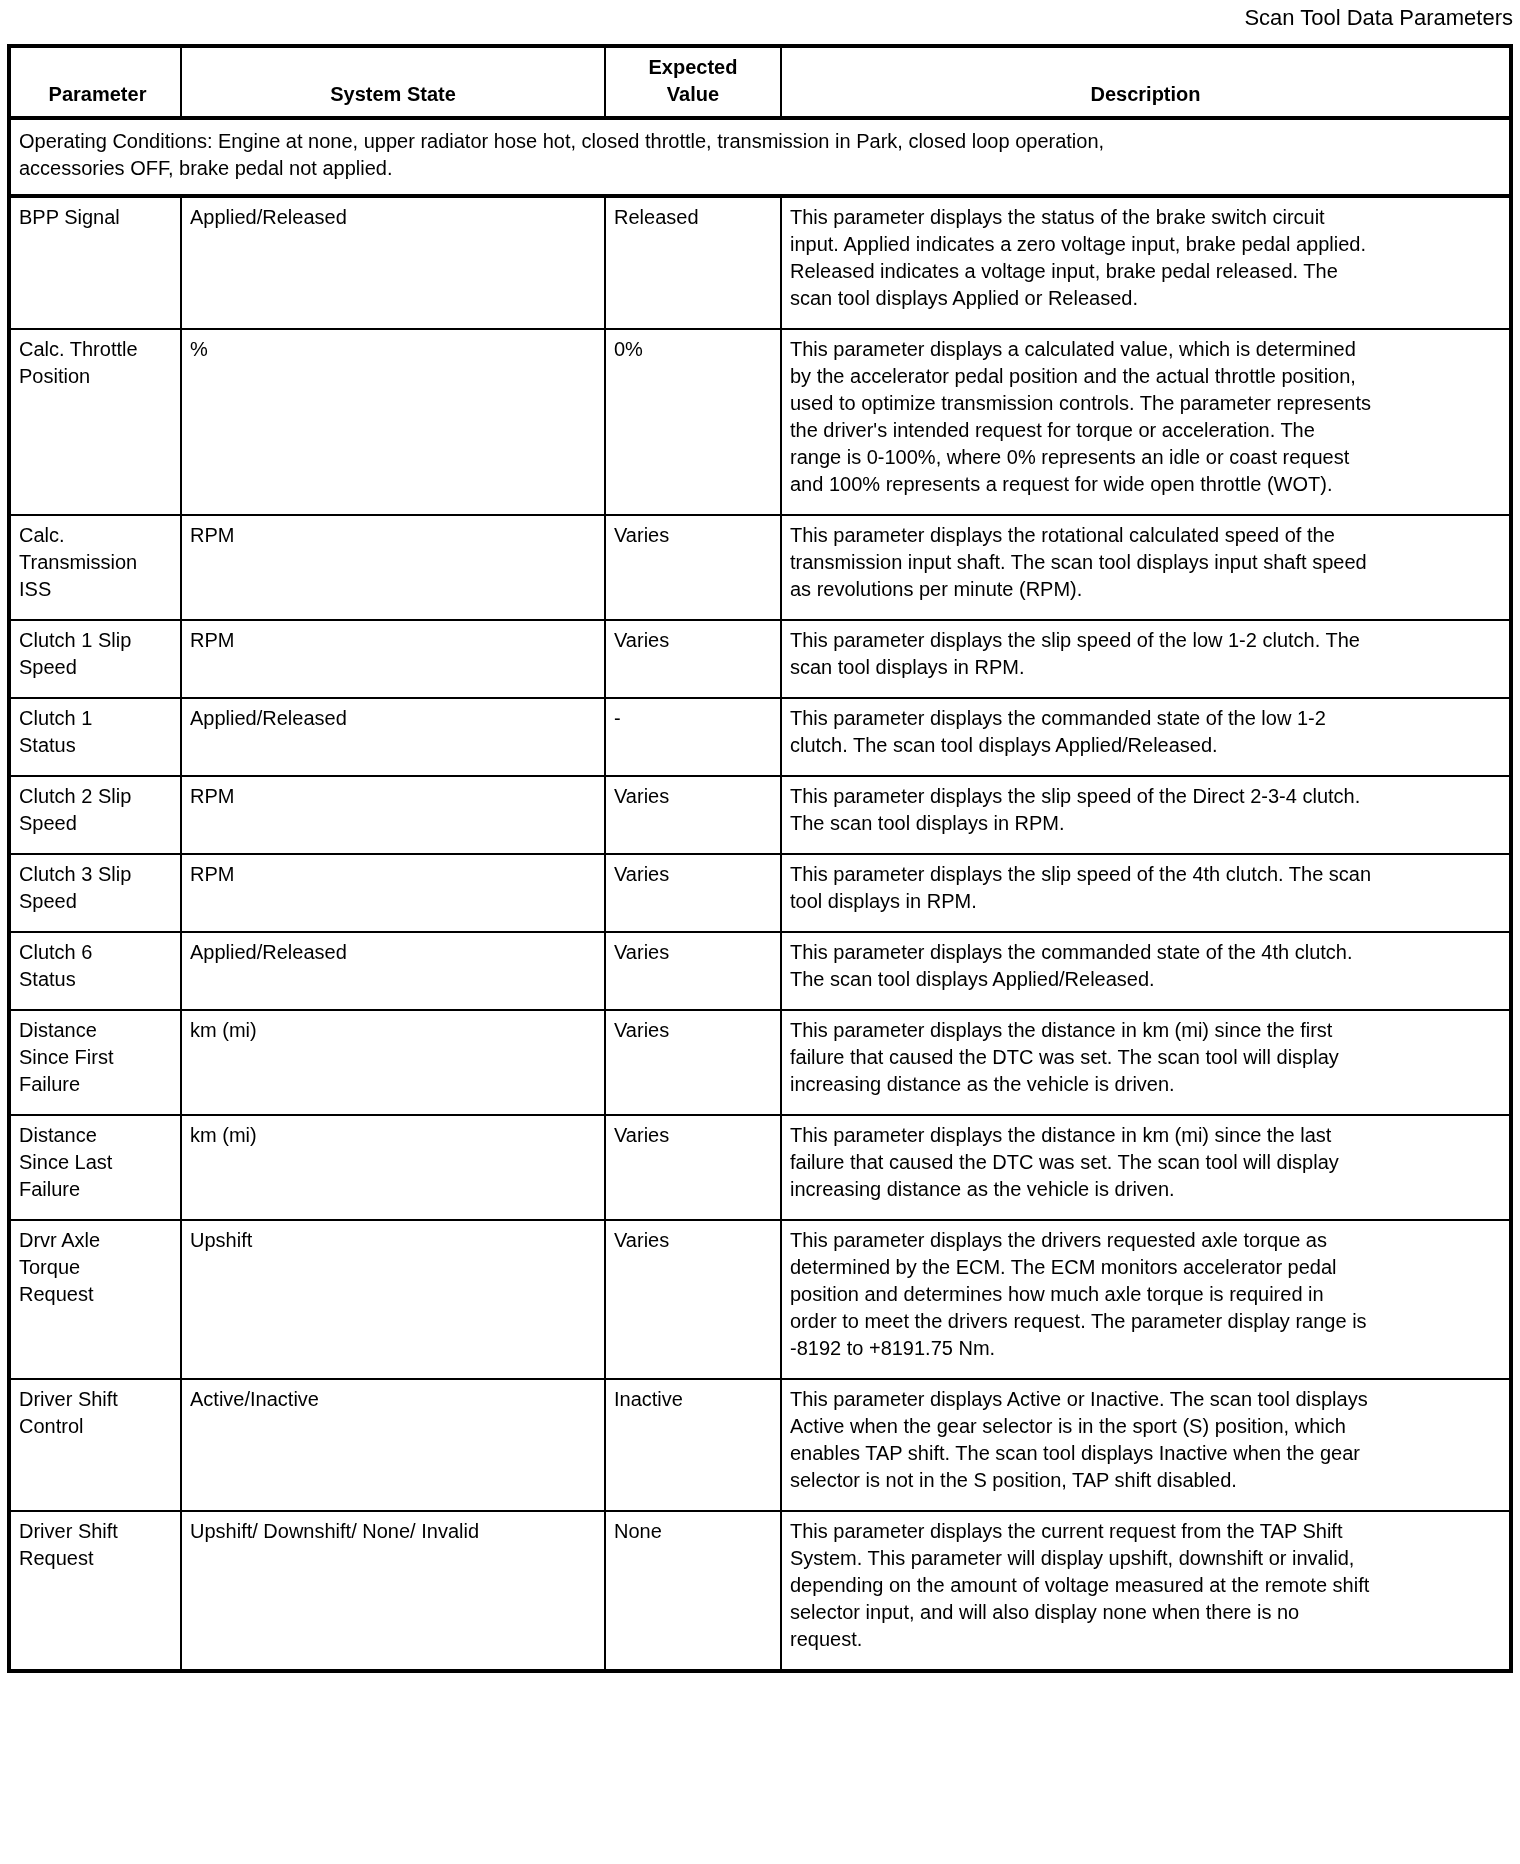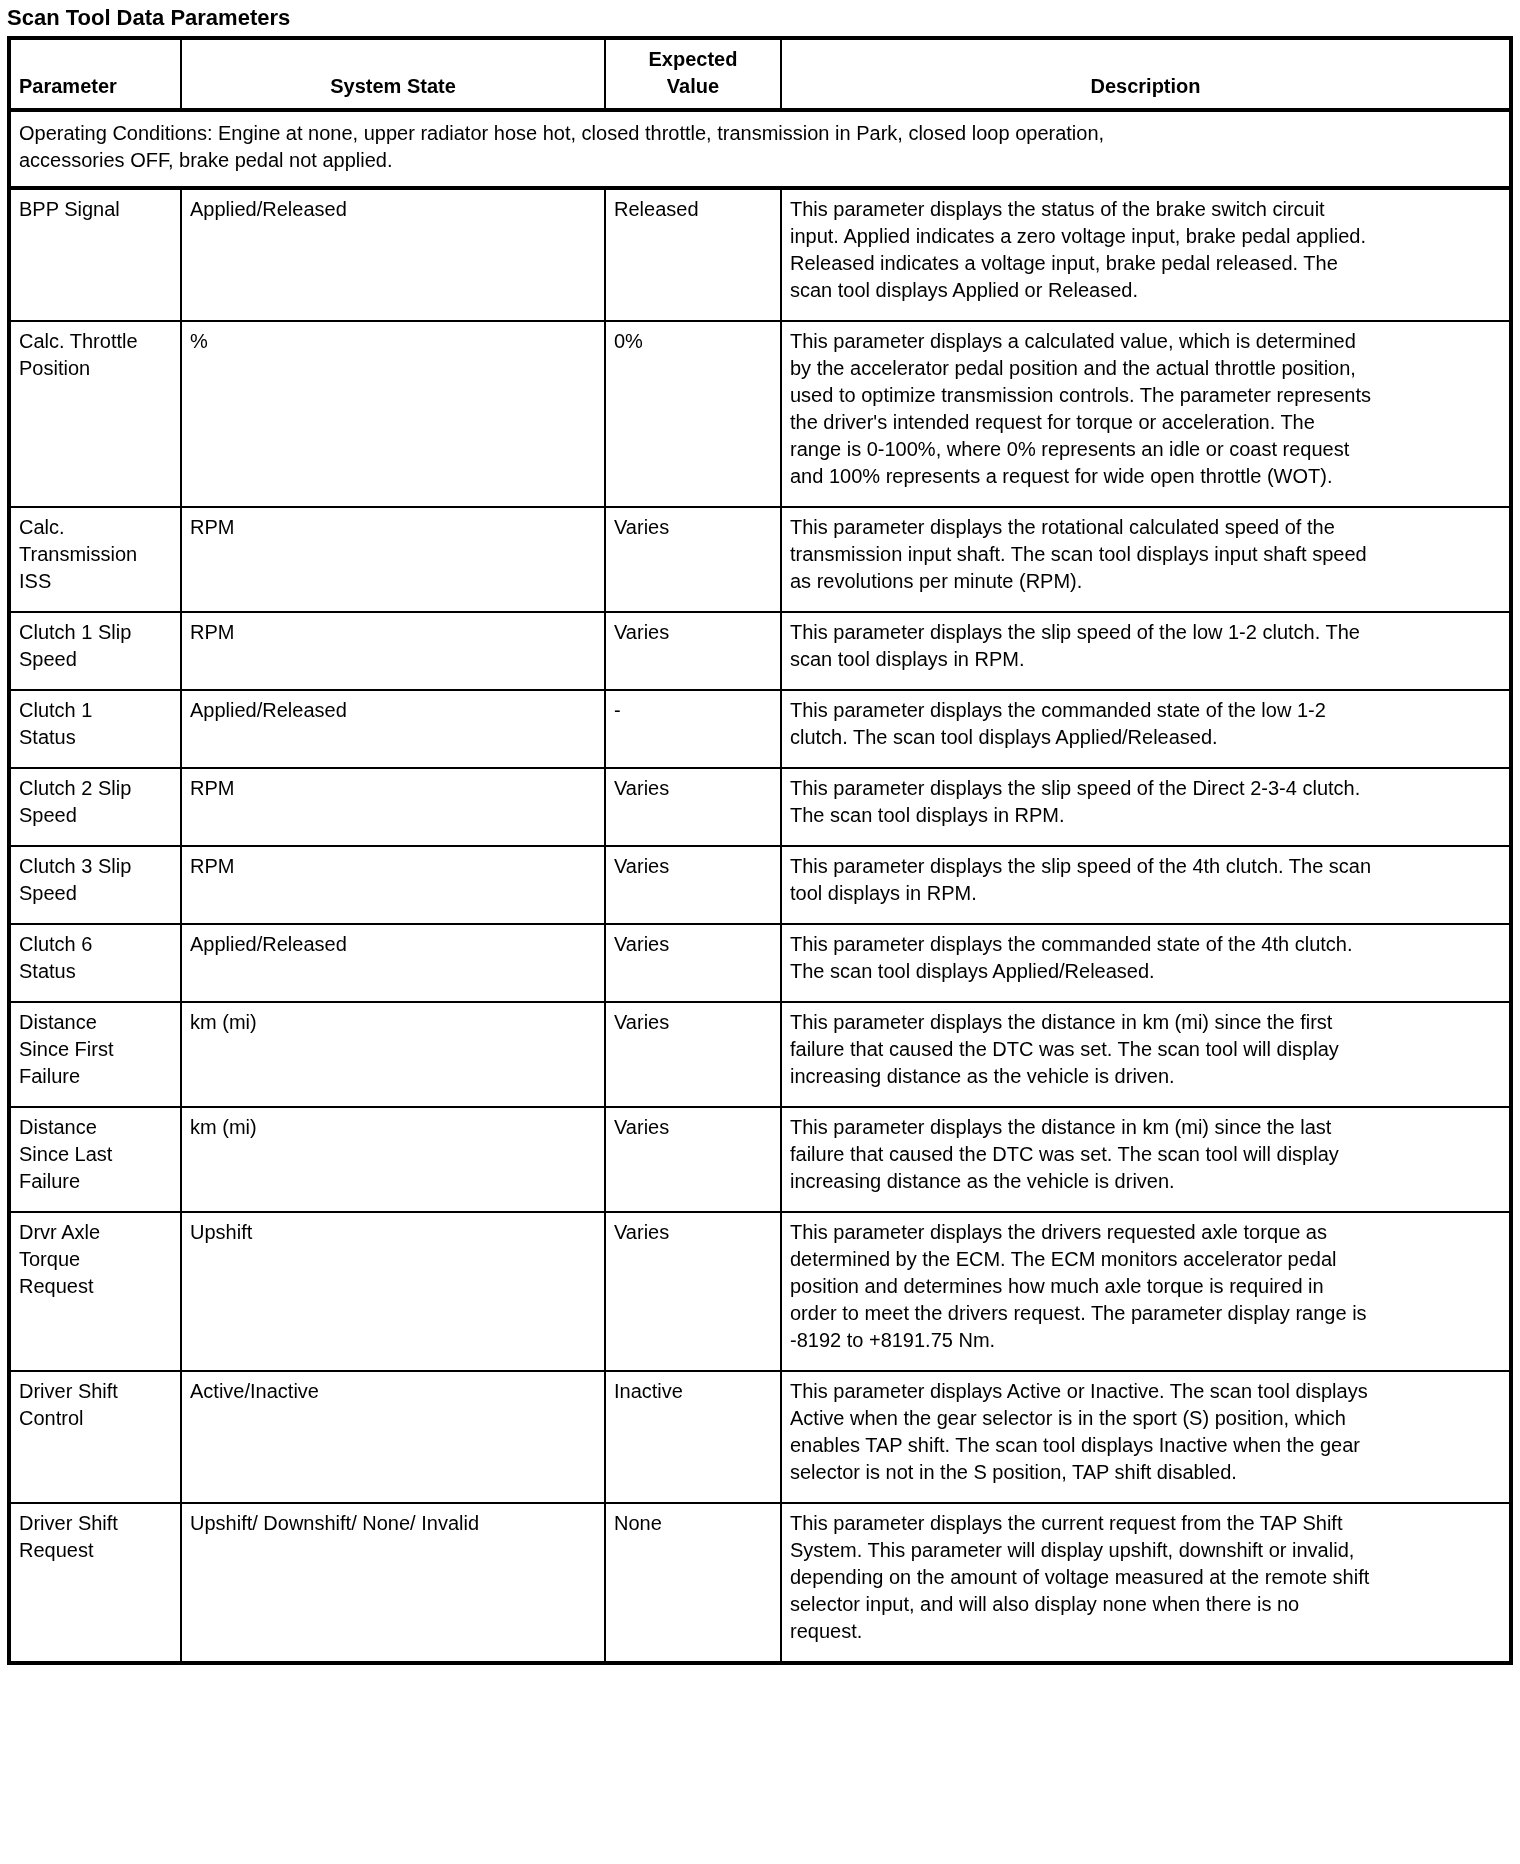--- a/index.html
+++ b/index.html
@@ -9,24 +9,24 @@
     color: #000000;
   }
   body {
     width: 1520px;
     font-family: "Liberation Sans", "DejaVu Sans", sans-serif;
   }
   .page {
     padding: 4px 7px 8px 7px;
   }
   .doc-title {
-    font-weight: bold;
+    font-weight: normal;
     font-size: 22px;
-    text-align: left;
-    margin: 2px 0 6px 0;
+    text-align: right;
+    margin: 2px 0 14px 0;
     line-height: 24px;
   }
   table.params {
     border-collapse: collapse;
     width: 1506px;
     table-layout: fixed;
     border: 4px solid #000;
   }
   table.params th,
   table.params td {
@@ -41,21 +41,21 @@
   }
   table.params thead th {
     vertical-align: bottom;
     text-align: center;
     font-weight: bold;
     border-bottom: 4px solid #000;
     padding: 6px 4px 8px 4px;
     margin-left: 32px;
   }
   table.params thead th.c1 {
-    text-align: left;
+    text-align: center;
     padding-left: 8px;
   }
   tr.op-row td {
     border-bottom: 4px solid #000;
     padding: 8px 8px 12px 8px;
   }
   tr.op-row b {
     font-weight: normal;
   }
 </style>

